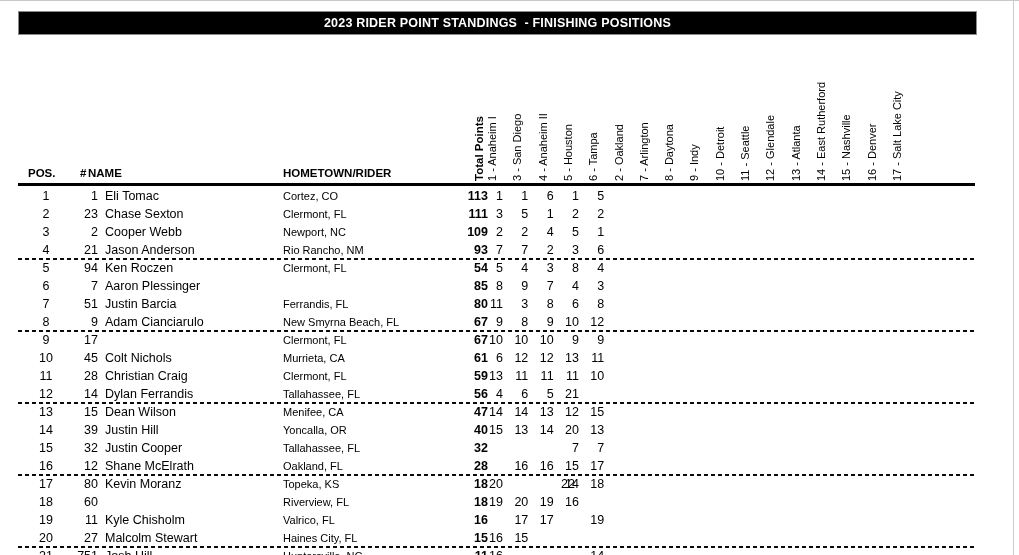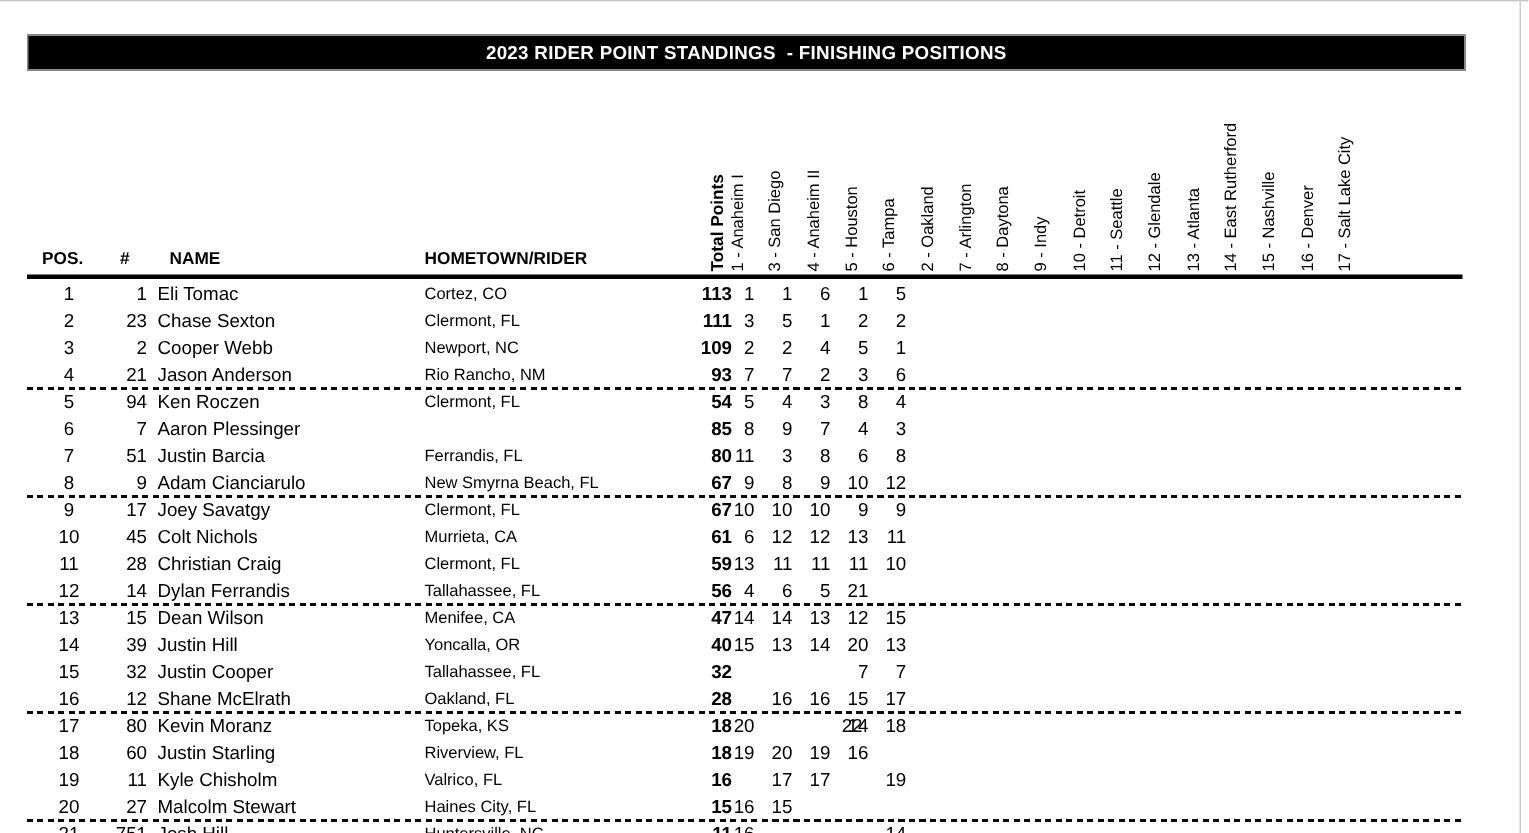--- a/index.html
+++ b/index.html
@@ -10,21 +10,21 @@
     font-family:"Liberation Sans", sans-serif;
     color:#000;
     overflow:hidden;
     border-top:1px solid #c9c9c9;
   }
   .right-edge{
     position:absolute;top:0;left:1013px;width:1px;height:555px;
     background:#cccccc;
   }
   .title-bar{
-    position:absolute;left:18px;top:22px;width:957px;height:22px;
+    position:absolute;left:18px;top:10px;width:957px;height:22px;
     background:#000;
     border:1px solid #8a8a8a;
     display:flex;align-items:center;justify-content:center;
   }
   .title-bar span{
     color:#fff;font-weight:bold;font-size:12.5px;letter-spacing:.2px;white-space:pre;
   }
   .col-head{
     position:absolute;top:164px;height:16px;line-height:16px;
     font-size:11.5px;font-weight:bold;white-space:nowrap;
@@ -54,21 +54,21 @@
 </head>
 <body>
 
 <div class="page">
   <div class="title-bar">
     <span>2023 RIDER POINT STANDINGS  - FINISHING POSITIONS</span>
   </div>
 
   <span class="col-head" style="left:28px">POS.</span>
   <span class="col-head" style="left:80px">#</span>
-  <span class="col-head" style="left:113px">NAME</span>
+  <span class="col-head" style="left:88px">NAME</span>
   <span class="col-head" style="left:283px">HOMETOWN/RIDER</span>
 
   <div class="header-rule"></div>
 
   <div id="rotated-headers">
       <div class="rot-head bold" style="left: 472px;">Total Points</div>
       <div class="rot-head" style="left: 485px;">1 - Anaheim I</div>
       <div class="rot-head" style="left: 510.3px;">3 - San Diego</div>
       <div class="rot-head" style="left: 535.6px;">4 - Anaheim II</div>
       <div class="rot-head" style="left: 560.9px;">5 - Houston</div>
@@ -178,21 +178,20 @@
         <div class="cell c-total">67</div>
         <div class="cell c-race" style="left: 481px;">9</div>
         <div class="cell c-race" style="left: 506.3px;">8</div>
         <div class="cell c-race" style="left: 531.6px;">9</div>
         <div class="cell c-race" style="left: 556.9px;">10</div>
         <div class="cell c-race" style="left: 582.2px;">12</div>
       </div>
       <div class="row" style="top: 330px;">
         <div class="cell c-pos">9</div>
         <div class="cell c-num">17</div>
-        <div class="cell c-name">Joey Savatgy</div>
         <div class="cell c-home">Clermont, FL</div>
         <div class="cell c-total">67</div>
         <div class="cell c-race" style="left: 481px;">10</div>
         <div class="cell c-race" style="left: 506.3px;">10</div>
         <div class="cell c-race" style="left: 531.6px;">10</div>
         <div class="cell c-race" style="left: 556.9px;">9</div>
         <div class="cell c-race" style="left: 582.2px;">9</div>
       </div>
       <div class="row" style="top: 348px;">
         <div class="cell c-pos">10</div>
@@ -280,21 +279,20 @@
         <div class="cell c-home">Topeka, KS</div>
         <div class="cell c-total">18</div>
         <div class="cell c-race" style="left: 481px;">20</div>
         <div class="cell c-race" style="left: 553px;">22</div>
         <div class="cell c-race" style="left: 556.9px;">14</div>
         <div class="cell c-race" style="left: 582.2px;">18</div>
       </div>
       <div class="row" style="top: 492px;">
         <div class="cell c-pos">18</div>
         <div class="cell c-num">60</div>
-        <div class="cell c-name">Justin Starling</div>
         <div class="cell c-home">Riverview, FL</div>
         <div class="cell c-total">18</div>
         <div class="cell c-race" style="left: 481px;">19</div>
         <div class="cell c-race" style="left: 506.3px;">20</div>
         <div class="cell c-race" style="left: 531.6px;">19</div>
         <div class="cell c-race" style="left: 556.9px;">16</div>
       </div>
       <div class="row" style="top: 510px;">
         <div class="cell c-pos">19</div>
         <div class="cell c-num">11</div>

